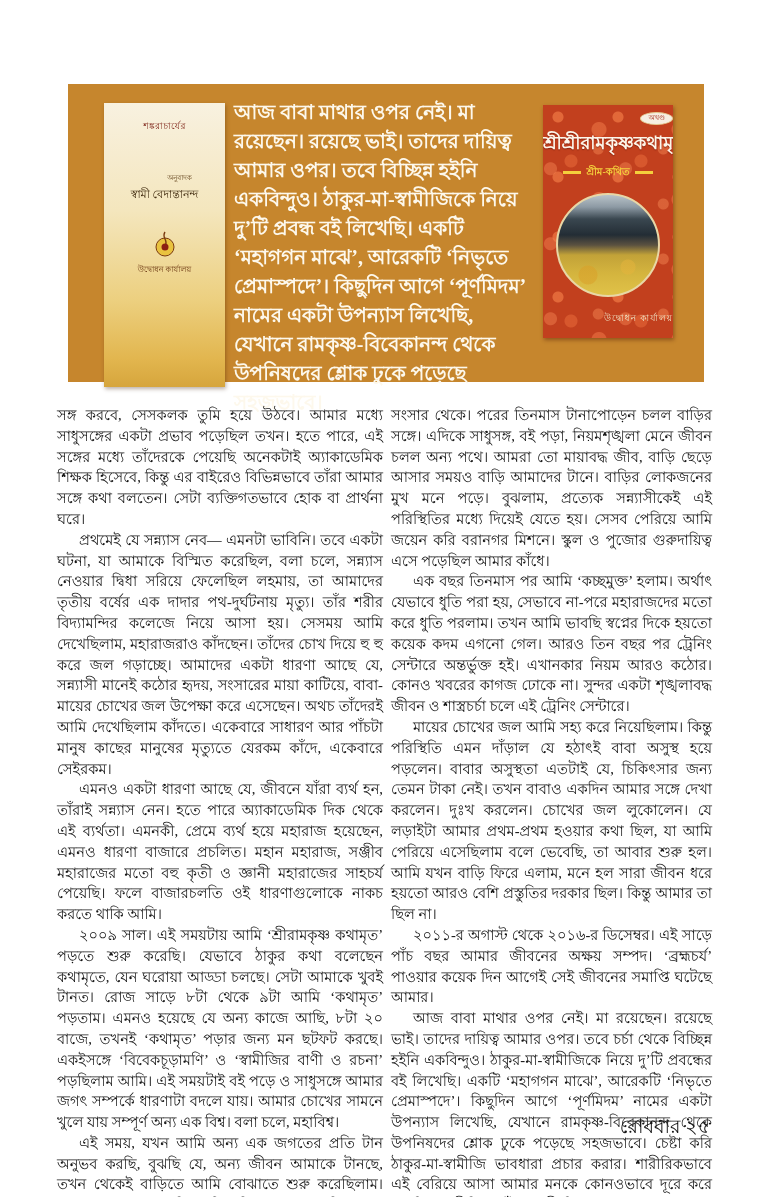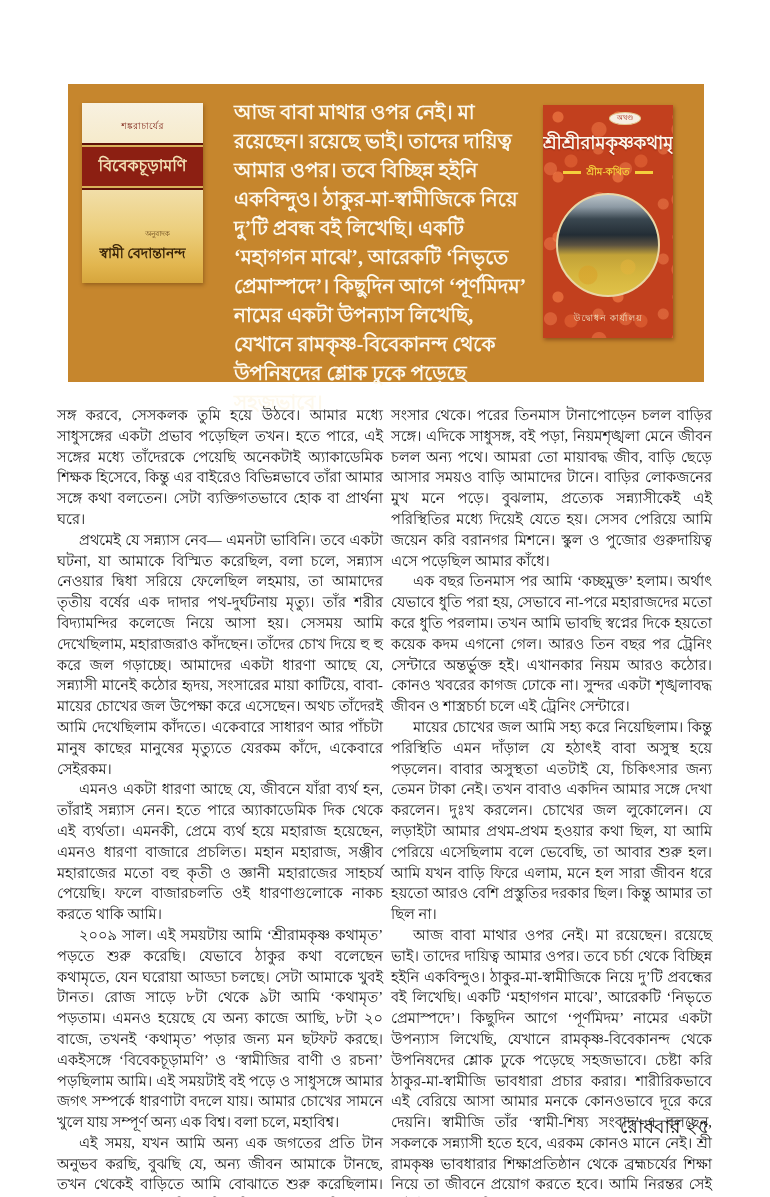--- a/index.html
+++ b/index.html
@@ -11,50 +11,50 @@
   .page{position:absolute;inset:0;overflow:hidden;}
 
   
   .header-panel{
     position:absolute;left:68px;top:84px;width:636px;height:298px;
     background:#c6862d;
   }
 
   
   .book-left{
-    position:absolute;left:14px;top:19px;width:121px;height:180px;
+    position:absolute;left:36px;top:19px;width:121px;height:284px;
     background:linear-gradient(180deg,#f8f1e0 0%,#f4e6bd 38%,#eccf7e 70%,#e2b64f 90%,#d6a53c 100%);
     box-shadow:1px 2px 4px rgba(60,30,0,.35);
     text-align:center;overflow:hidden;
   }
   .bl-author{margin-top:16px;font-size:9px;color:#7a1d12;letter-spacing:.5px;}
   .bl-band{
     margin-top:9px;padding:8px 2px;background:#8c1f12;
     border-top:2px solid #5f120a;border-bottom:2px solid #5f120a;
     box-shadow:inset 0 2px 0 #d9b15a, inset 0 -2px 0 #d9b15a;
   }
   .bl-band span{font-size:16px;font-weight:bold;color:#f3e2b5;}
   .bl-translator-label{margin-top:38px;font-size:7px;color:#5b3a12;margin-left:30px;}
-  .bl-translator{margin-top:2px;font-size:14px;color:#3a2408;font-weight:bold;}
+  .bl-translator{margin-top:2px;font-size:11px;color:#3a2408;font-weight:normal;}
   .bl-emblem{margin-top:26px;height:26px;}
   .bl-publisher{margin-top:6px;font-size:8px;color:#6e3a14;}
 
   
   .book-right{
     position:absolute;left:475px;top:21px;width:130px;height:233px;
     background-color:#c2401e;
     background-image:
       radial-gradient(circle at 25% 20%, rgba(243,126,72,.65) 0 5px, transparent 6px),
       radial-gradient(circle at 70% 35%, rgba(240,120,70,.55) 0 7px, transparent 8px),
       radial-gradient(circle at 40% 70%, rgba(235,110,60,.5) 0 6px, transparent 7px),
       radial-gradient(circle at 85% 80%, rgba(240,130,80,.5) 0 5px, transparent 6px),
       radial-gradient(circle at 10% 85%, rgba(244,134,84,.45) 0 6px, transparent 7px);
     background-size:60px 60px,80px 70px,70px 80px,65px 55px,75px 75px;
     box-shadow:1px 2px 4px rgba(60,10,0,.4);
-    text-align:center;overflow:hidden;
+    text-align:right;overflow:hidden;
   }
   .br-badge{
     display:inline-block;margin-top:7px;margin-left:34px;
     background:#f6efe2;color:#a32513;font-size:7px;line-height:11px;
     padding:0 7px;border-radius:50%;border:1px solid #e2c98f;
   }
   .br-title{margin-top:4px;font-size:18px;font-weight:bold;color:#fdf6ea;white-space:nowrap;
     text-shadow:0 1px 1px rgba(90,10,0,.5);}
   .br-subtitle-row{margin-top:4px;display:flex;align-items:center;justify-content:center;gap:5px;}
   .br-subtitle-row .dash{width:18px;height:3px;background:#f4cf3c;}
@@ -95,23 +95,20 @@
 </style>
 </head>
 <body>
 
 <div class="page">
 
   <div class="header-panel">
 
     <div class="book-left">
       <div class="bl-author">শঙ্করাচার্যের</div>
-      <div class="bl-band">
-        <span>বিবেকচূড়ামণি</span>
-      </div>
       <div class="bl-translator-label">অনুবাদক</div>
       <div class="bl-translator">স্বামী বেদান্তানন্দ</div>
       <div class="bl-emblem">
         <svg width="24" height="26" viewBox="0 0 24 26">
           <ellipse cx="12" cy="16" rx="9" ry="9" fill="#e9c23f" stroke="#7a3a10" stroke-width="1"></ellipse>
           <path d="M12 1 C8 7, 16 9, 12 15" stroke="#7a3a10" stroke-width="1.4" fill="none"></path>
           <circle cx="12" cy="16" r="3.5" fill="#8c1f12"></circle>
         </svg>
       </div>
       <div class="bl-publisher">উদ্বোধন কার্যালয়</div>
@@ -138,19 +135,20 @@
         <p class="body-para cont">সঙ্গ করবে, সেসকলক তুমি হয়ে উঠবে। আমার মধ্যে সাধুসঙ্গের একটা প্রভাব পড়েছিল তখন। হতে পারে, এই সঙ্গের মধ্যে তাঁদেরকে পেয়েছি অনেকটাই অ্যাকাডেমিক শিক্ষক হিসেবে, কিন্তু এর বাইরেও বিভিন্নভাবে তাঁরা আমার সঙ্গে কথা বলতেন। সেটা ব্যক্তিগতভাবে হোক বা প্রার্থনা ঘরে।</p>
         <p class="body-para">প্রথমেই যে সন্ন্যাস নেব— এমনটা ভাবিনি। তবে একটা ঘটনা, যা আমাকে বিস্মিত করেছিল, বলা চলে, সন্ন্যাস নেওয়ার দ্বিধা সরিয়ে ফেলেছিল লহমায়, তা আমাদের তৃতীয় বর্ষের এক দাদার পথ-দুর্ঘটনায় মৃত্যু। তাঁর শরীর বিদ্যামন্দির কলেজে নিয়ে আসা হয়। সেসময় আমি দেখেছিলাম, মহারাজরাও কাঁদছেন। তাঁদের চোখ দিয়ে হু হু করে জল গড়াচ্ছে। আমাদের একটা ধারণা আছে যে, সন্ন্যাসী মানেই কঠোর হৃদয়, সংসারের মায়া কাটিয়ে, বাবা-মায়ের চোখের জল উপেক্ষা করে এসেছেন। অথচ তাঁদেরই আমি দেখেছিলাম কাঁদতে। একেবারে সাধারণ আর পাঁচটা মানুষ কাছের মানুষের মৃত্যুতে যেরকম কাঁদে, একেবারে সেইরকম।</p>
         <p class="body-para">এমনও একটা ধারণা আছে যে, জীবনে যাঁরা ব্যর্থ হন, তাঁরাই সন্ন্যাস নেন। হতে পারে অ্যাকাডেমিক দিক থেকে এই ব্যর্থতা। এমনকী, প্রেমে ব্যর্থ হয়ে মহারাজ হয়েছেন, এমনও ধারণা বাজারে প্রচলিত। মহান মহারাজ, সঞ্জীব মহারাজের মতো বহু কৃতী ও জ্ঞানী মহারাজের সাহচর্য পেয়েছি। ফলে বাজারচলতি ওই ধারণাগুলোকে নাকচ করতে থাকি আমি।</p>
         <p class="body-para">২০০৯ সাল। এই সময়টায় আমি ‘শ্রীরামকৃষ্ণ কথামৃত’ পড়তে শুরু করেছি। যেভাবে ঠাকুর কথা বলেছেন কথামৃতে, যেন ঘরোয়া আড্ডা চলছে। সেটা আমাকে খুবই টানত। রোজ সাড়ে ৮টা থেকে ৯টা আমি ‘কথামৃত’ পড়তাম। এমনও হয়েছে যে অন্য কাজে আছি, ৮টা ২০ বাজে, তখনই ‘কথামৃত’ পড়ার জন্য মন ছটফট করছে। একইসঙ্গে ‘বিবেকচূড়ামণি’ ও ‘স্বামীজির বাণী ও রচনা’ পড়ছিলাম আমি। এই সময়টাই বই পড়ে ও সাধুসঙ্গে আমার জগৎ সম্পর্কে ধারণাটা বদলে যায়। আমার চোখের সামনে খুলে যায় সম্পূর্ণ অন্য এক বিশ্ব। বলা চলে, মহাবিশ্ব।</p>
         <p class="body-para">এই সময়, যখন আমি অন্য এক জগতের প্রতি টান অনুভব করছি, বুঝছি যে, অন্য জীবন আমাকে টানছে, তখন থেকেই বাড়িতে আমি বোঝাতে শুরু করেছিলাম। প্রায় ২ বছর যাবৎ বুঝিয়ে গিয়েছি সে-কথা: আমি সন্ন্যাস নেব। বাবা-মায়ের কাছে হঠাৎ করেই এ-কথা এসে পড়ে। আমি অকস্মাৎ সেই ধাক্কা দিতে চাইনি। ২০১১ সালের ১৫ অগাস্ট ভোরবেলায় ট্রেনও ধরে ফেলি। এ-ও একপ্রকারের স্বাধীনতা। জাগতিক সমাজ-</p>
       </div>
     <div class="col col-right">
         <p class="body-para cont">সংসার থেকে। পরের তিনমাস টানাপোড়েন চলল বাড়ির সঙ্গে। এদিকে সাধুসঙ্গ, বই পড়া, নিয়মশৃঙ্খলা মেনে জীবন চলল অন্য পথে। আমরা তো মায়াবদ্ধ জীব, বাড়ি ছেড়ে আসার সময়ও বাড়ি আমাদের টানে। বাড়ির লোকজনের মুখ মনে পড়ে। বুঝলাম, প্রত্যেক সন্ন্যাসীকেই এই পরিস্থিতির মধ্যে দিয়েই যেতে হয়। সেসব পেরিয়ে আমি জয়েন করি বরানগর মিশনে। স্কুল ও পুজোর গুরুদায়িত্ব এসে পড়েছিল আমার কাঁধে।</p>
         <p class="body-para">এক বছর তিনমাস পর আমি ‘কচ্ছমুক্ত’ হলাম। অর্থাৎ যেভাবে ধুতি পরা হয়, সেভাবে না-পরে মহারাজদের মতো করে ধুতি পরলাম। তখন আমি ভাবছি স্বপ্নের দিকে হয়তো কয়েক কদম এগনো গেল। আরও তিন বছর পর ট্রেনিং সেন্টারে অন্তর্ভুক্ত হই। এখানকার নিয়ম আরও কঠোর। কোনও খবরের কাগজ ঢোকে না। সুন্দর একটা শৃঙ্খলাবদ্ধ জীবন ও শাস্ত্রচর্চা চলে এই ট্রেনিং সেন্টারে।</p>
         <p class="body-para">মায়ের চোখের জল আমি সহ্য করে নিয়েছিলাম। কিন্তু পরিস্থিতি এমন দাঁড়াল যে হঠাৎই বাবা অসুস্থ হয়ে পড়লেন। বাবার অসুস্থতা এতটাই যে, চিকিৎসার জন্য তেমন টাকা নেই। তখন বাবাও একদিন আমার সঙ্গে দেখা করলেন। দুঃখ করলেন। চোখের জল লুকোলেন। যে লড়াইটা আমার প্রথম-প্রথম হওয়ার কথা ছিল, যা আমি পেরিয়ে এসেছিলাম বলে ভেবেছি, তা আবার শুরু হল। আমি যখন বাড়ি ফিরে এলাম, মনে হল সারা জীবন ধরে হয়তো আরও বেশি প্রস্তুতির দরকার ছিল। কিন্তু আমার তা ছিল না।</p>
+        <p class="body-para">২০১১-র অগাস্ট থেকে ২০১৬-র ডিসেম্বর। এই সাড়ে পাঁচ বছর আমার জীবনের অক্ষয় সম্পদ। ‘ব্রহ্মচর্য’ পাওয়ার কয়েক দিন আগেই সেই জীবনের সমাপ্তি ঘটেছে আমার।</p>
         <p class="body-para">আজ বাবা মাথার ওপর নেই। মা রয়েছেন। রয়েছে ভাই। তাদের দায়িত্ব আমার ওপর। তবে চর্চা থেকে বিচ্ছিন্ন হইনি একবিন্দুও। ঠাকুর-মা-স্বামীজিকে নিয়ে দু’টি প্রবন্ধের বই লিখেছি। একটি ‘মহাগগন মাঝে’, আরেকটি ‘নিভৃতে প্রেমাস্পদে’। কিছুদিন আগে ‘পূর্ণমিদম’ নামের একটা উপন্যাস লিখেছি, যেখানে রামকৃষ্ণ-বিবেকানন্দ থেকে উপনিষদের শ্লোক ঢুকে পড়েছে সহজভাবে। চেষ্টা করি ঠাকুর-মা-স্বামীজি ভাবধারা প্রচার করার। শারীরিকভাবে এই বেরিয়ে আসা আমার মনকে কোনওভাবে দূরে করে দেয়নি। স্বামীজি তাঁর ‘স্বামী-শিষ্য সংবাদ’-এ বলছেন, সকলকে সন্ন্যাসী হতে হবে, এরকম কোনও মানে নেই। শ্রী রামকৃষ্ণ ভাবধারার শিক্ষাপ্রতিষ্ঠান থেকে ব্রহ্মচর্যের শিক্ষা নিয়ে তা জীবনে প্রয়োগ করতে হবে। আমি নিরন্তর সেই চেষ্টাই করে চলেছি।</p>
       </div>
   </div>
 
   <div class="footer">রোববার ২৫</div>
 
 </div>
 
 </body></html>

